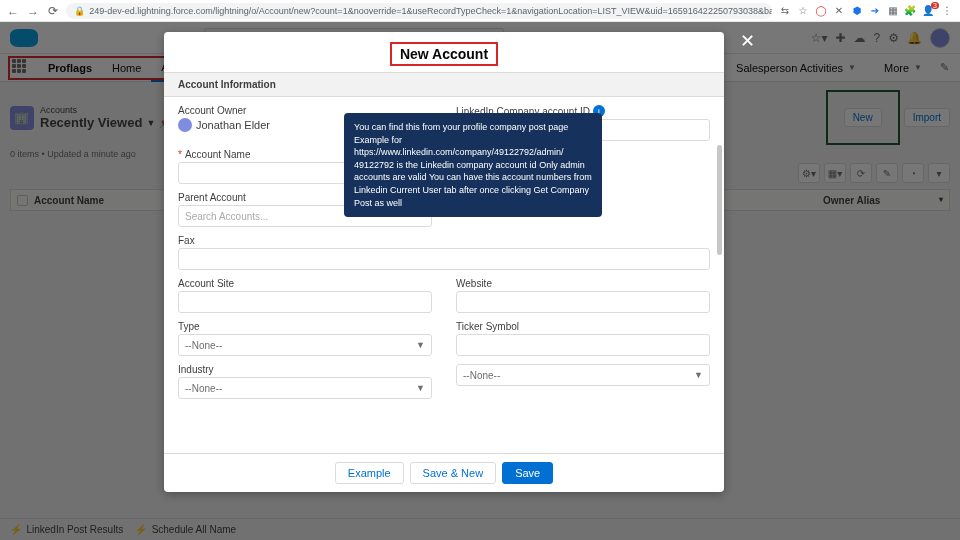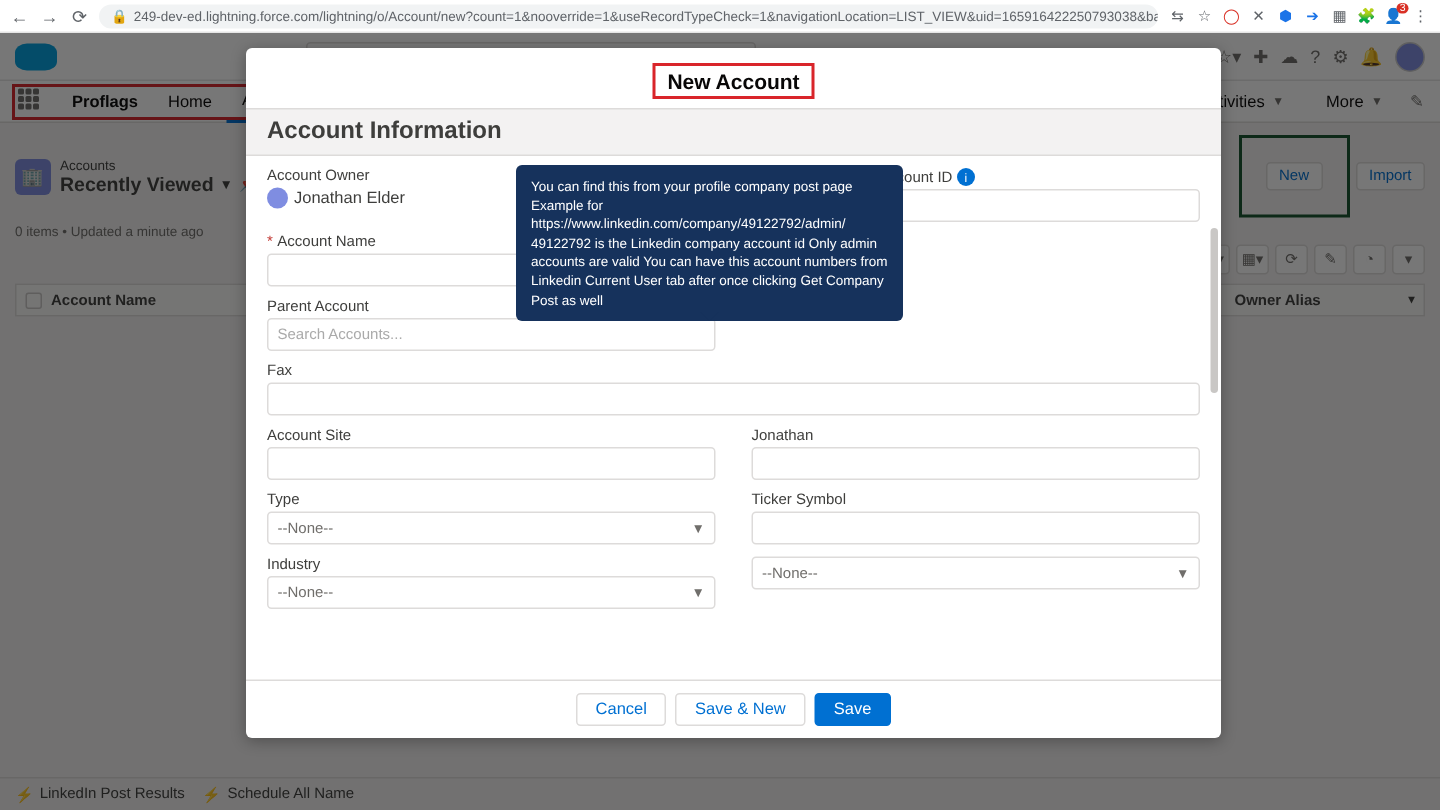--- a/index.html
+++ b/index.html
@@ -45,38 +45,38 @@
   .tb-btn { width:22px; height:20px; border:1px solid #dddbda; border-radius:3px; background:#fff; display:flex;align-items:center;justify-content:center; font-size:10px; color:#706e6b;}
   .table-head { background:#fafaf9; border:1px solid #dddbda; margin-top:6px; height:22px; display:flex; align-items:center; padding:0 6px; gap:6px; font-size:10px; font-weight:600;}
   .chk { width:11px; height:11px; border:1px solid #c9c7c5; border-radius:2px;}
 
   
   .utility-bar { position:absolute; bottom:0; left:0; right:0; height:22px; background:#f3f2f2; border-top:1px solid #dddbda; display:flex; align-items:center; padding:0 10px; gap:12px; font-size:10px; color:#3e3e3c;}
   .utility-item { display:flex; align-items:center; gap:4px;}
 
   
   .overlay { position:absolute; top:22px; left:0; right:0; bottom:0; background:rgba(8,7,7,0.55);}
-  .modal { position:absolute; top:32px; left:164px; width:650px; height:460px; background:#fff; border-radius:4px; box-shadow:0 2px 10px rgba(0,0,0,0.3); display:flex; flex-direction:column;}
+  .modal { position:absolute; top:32px; left:164px; width:560px; height:460px; background:#fff; border-radius:4px; box-shadow:0 2px 10px rgba(0,0,0,0.3); display:flex; flex-direction:column;}
   .close-x { position:absolute; top:6px; right:10px; color:#fff; font-size:18px; cursor:pointer;}
   .modal-title-wrap { text-align:center; padding:10px 0 6px;}
   .modal-title { display:inline-block; border:2px solid #d9252a; padding:2px 8px; font-size:14px; font-weight:600; color:#080707;}
-  .section-head { background:#f3f2f2; border-top:1px solid #dddbda; border-bottom:1px solid #dddbda; padding:6px 14px; font-size:16px; font-weight:600;}
+  .section-head { background:#f3f2f2; border-top:1px solid #dddbda; border-bottom:1px solid #dddbda; padding:6px 14px; font-size:10px; font-weight:600;}
   .form-body { flex:1; overflow-y:auto; padding:8px 14px 0; position:relative;}
   .form-row { display:flex; gap:24px; margin-bottom:8px;}
   .form-col { flex:1;}
   .lbl { font-size:10px; color:#3e3e3c; margin-bottom:2px; display:flex; align-items:center; gap:3px;}
   .req { color:#c23934; }
   .owner-val { display:flex; align-items:center; gap:4px; font-size:11px;}
   .owner-av { width:14px; height:14px; border-radius:50%; background:#7f8de1;}
   .inp { width:100%; height:22px; border:1px solid #dddbda; border-radius:3px; padding:0 6px; font-size:10px; color:#706e6b; background:#fff; display:flex; align-items:center; justify-content:space-between;}
   .inp .ph { color:#aaa;}
   .inp .chev { font-size:9px; color:#706e6b;}
   .info-icon { width:12px; height:12px; border-radius:50%; background:#0070d2; color:#fff; font-size:8px; display:inline-flex; align-items:center; justify-content:center;}
 
-  .tooltip { position:absolute; top:6px; left:180px; width:258px; background:#16325c; color:#fff; font-size:9px; line-height:1.4; padding:8px 10px; border-radius:4px; z-index:5;}
+  .tooltip { position:absolute; top:16px; left:180px; width:258px; background:#16325c; color:#fff; font-size:9px; line-height:1.4; padding:8px 10px; border-radius:4px; z-index:5;}
   .tooltip::after { content:""; position:absolute; bottom:-6px; left:50%; transform:translateX(-50%); border:6px solid transparent; border-top-color:#16325c;}
 
   .modal-footer { border-top:1px solid #dddbda; padding:8px; display:flex; justify-content:center; gap:6px;}
   .mf-btn { border:1px solid #dddbda; border-radius:3px; background:#fff; padding:4px 12px; font-size:11px; color:#0070d2;}
   .mf-btn.primary { background:#0070d2; color:#fff; border-color:#0070d2;}
 
   .scrollbar { position:absolute; right:2px; top:48px; bottom:40px; width:5px;}
   .scrollbar .thumb { width:5px; height:110px; background:#c9c7c5; border-radius:3px;}
 </style>
 </head>
@@ -267,21 +267,21 @@
         <div class="inp"></div>
       </div>
     </div>
 
     <div class="form-row">
       <div class="form-col">
         <div class="lbl">Account Site</div>
         <div class="inp"></div>
       </div>
       <div class="form-col">
-        <div class="lbl">Jonathan</div>
+        <div class="lbl">Website</div>
         <div class="inp"></div>
       </div>
     </div>
 
     <div class="form-row">
       <div class="form-col">
         <div class="lbl">Type</div>
         <div class="inp">
             <span>--None--</span>
             <span class="chev">▼</span>
@@ -305,17 +305,17 @@
         <div class="inp">
             <span>--None--</span>
             <span class="chev">▼</span>
           </div>
       </div>
     </div>
 
   </div>
 
   <div class="modal-footer">
-    <button class="mf-btn">Cancel</button>
+    <button class="mf-btn">Example</button>
     <button class="mf-btn">Save &amp; New</button>
     <button class="mf-btn primary">Save</button>
   </div>
 </div>
 
 </body></html>

